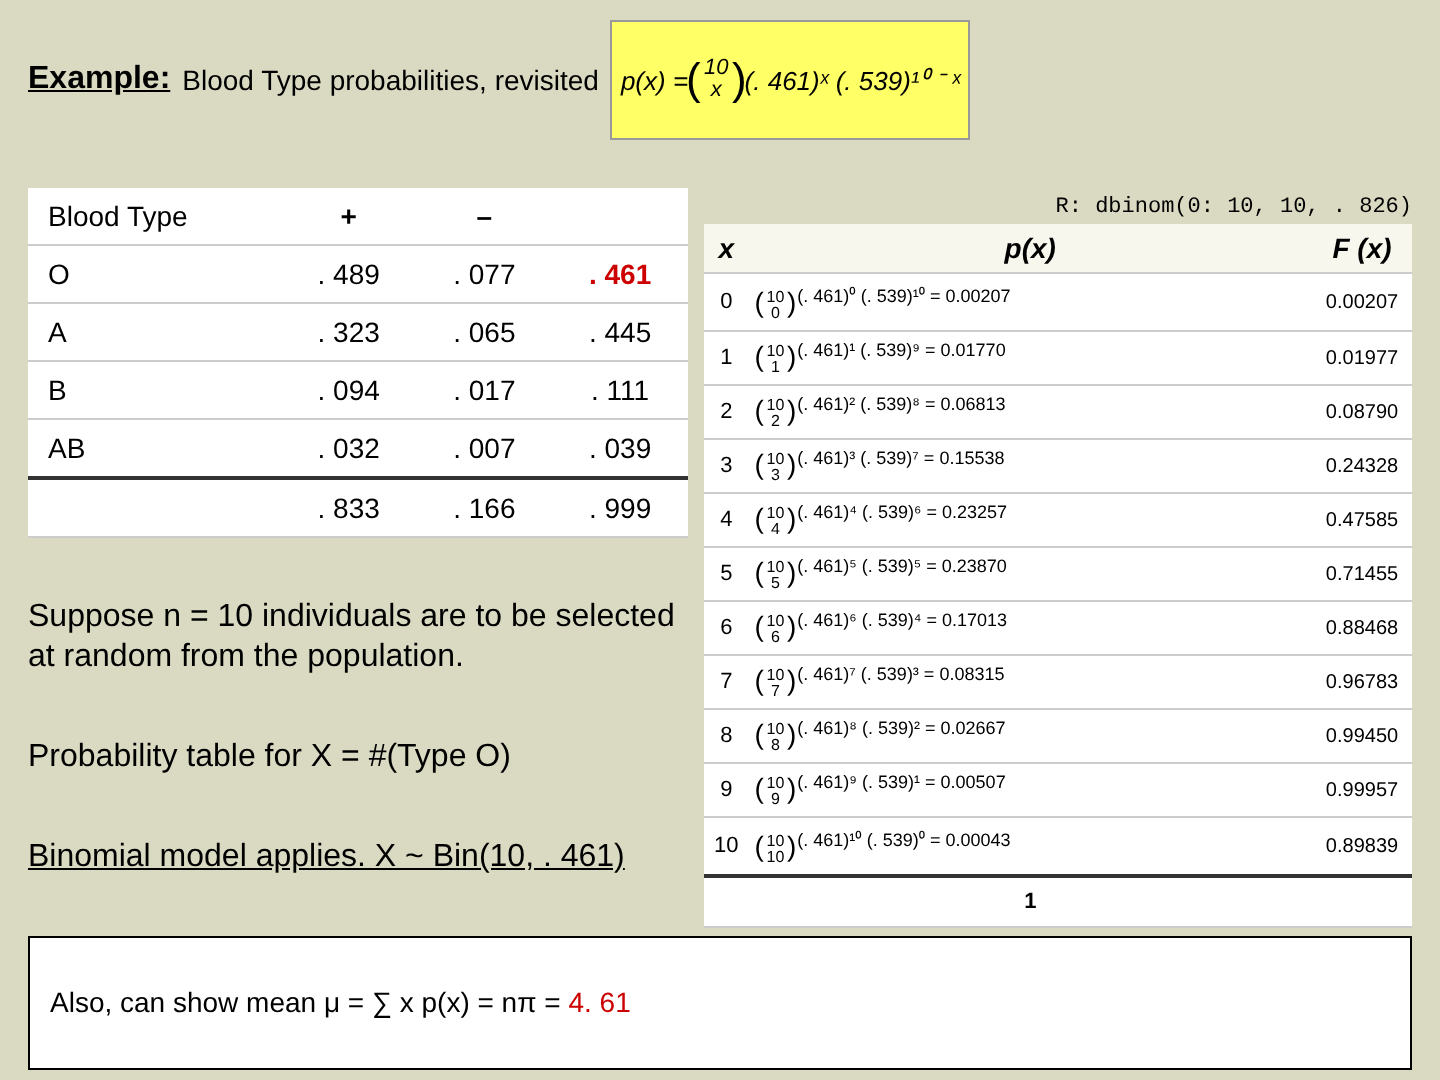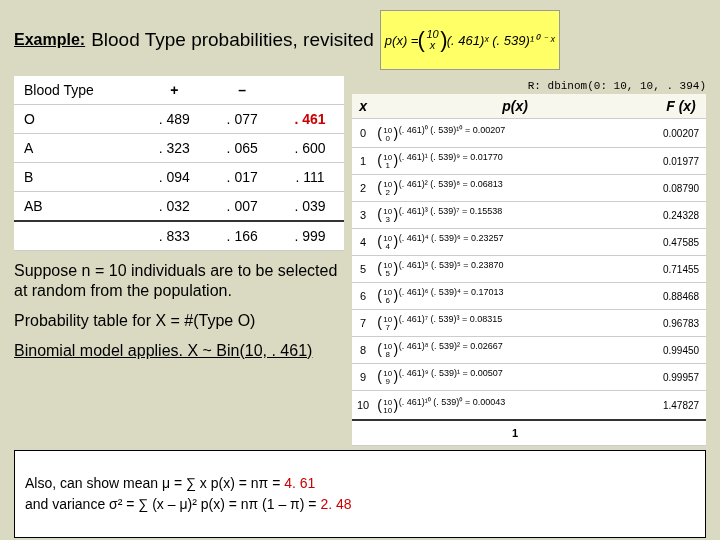--- a/index.html
+++ b/index.html
@@ -10,29 +10,29 @@
     background: #dadac2;
     font-family: Arial, sans-serif;
     font-size: 13px;
     color: #000;
     position: relative;
     padding: 10px 14px;
   }
   .header {
     display: flex;
     align-items: center;
-    margin-bottom: 6px;
+    margin-bottom: 24px;
     gap: 6px;
   }
   .ex-label {
     font-weight: bold;
     text-decoration: underline;
     font-size: 16px;
   }
-  .ex-text { font-size: 19px; }
+  .ex-text { font-size: 14px; }
   .formula-box {
     background: #ffff66;
     border: 1px solid #999;
     padding: 18px 4px;
     font-style: italic;
     font-size: 13px;
     display: flex;
     align-items: center;
     gap: 2px;
     white-space: nowrap;
@@ -78,21 +78,21 @@
     border-bottom: 1px solid #ccc;
     padding: 6px 8px;
     text-align: center;
   }
   .bt-table th { font-weight: bold; }
   .bt-table .row-head { text-align: left; font-weight: normal; padding-left:10px;}
   .bt-table .rh-header { background:#fff; }
   .bt-red { color: #cc0000; font-weight: bold; }
   .bt-total-row td { border-top: 2px solid #333; }
 
-  .prose { margin: 10px 0 10px 0; font-size: 16px; line-height: 1.25; }
+  .prose { margin: 30px 0 10px 0; font-size: 16px; line-height: 1.25; }
 
   .pxtable {
     background: #fff;
     width: 100%;
     font-size: 11px;
   }
   .pxtable th, .pxtable td {
     border-bottom: 1px solid #ccc;
     padding: 4px 5px;
     text-align: center;
@@ -147,21 +147,21 @@
       <tr>
             <td class="row-head">O</td>
             <td>. 489</td>
             <td>. 077</td>
             <td class="bt-red">. 461</td>
           </tr>
       <tr>
             <td class="row-head">A</td>
             <td>. 323</td>
             <td>. 065</td>
-            <td>. 600</td>
+            <td>. 445</td>
           </tr>
       <tr>
             <td class="row-head">B</td>
             <td>. 094</td>
             <td>. 017</td>
             <td>. 111</td>
           </tr>
       <tr>
             <td class="row-head">AB</td>
             <td>. 032</td>
@@ -176,21 +176,21 @@
           </tr>
     </tbody>
       </table>
 
     <div class="prose">Suppose n = 10 individuals are to be selected at random from the population.</div>
     <div class="prose">Probability table for X = #(Type O)</div>
     <div class="prose" style="text-decoration:underline;">Binomial model applies.  X ~ Bin(10, . 461)</div>
   </div>
 
   <div class="right">
-    <div class="rcode">R: dbinom(0: 10, 10, . 394)</div>
+    <div class="rcode">R: dbinom(0: 10, 10, . 826)</div>
     <table class="pxtable">
       <thead>
         <tr>
           <th>x</th>
           <th>p(x)</th>
           <th>F (x)</th>
         </tr>
       </thead>
       <tbody id="pxbody">
           <tr>
@@ -272,36 +272,32 @@
                 <span>9</span>
               </span> (. 461)⁹ (. 539)¹ = 0.00507</td>
             <td class="f-cell">0.99957</td>
           </tr>
           <tr>
             <td class="x-cell">10</td>
             <td class="formula-cell"><span class="binom-small">
                 <span>10</span>
                 <span>10</span>
               </span> (. 461)¹⁰ (. 539)⁰ = 0.00043</td>
-            <td class="f-cell">1.47827</td>
+            <td class="f-cell">0.89839</td>
           </tr>
         </tbody>
       <tfoot>
         <tr>
             <td></td>
             <td>1</td>
             <td></td>
           </tr>
       </tfoot>
     </table>
   </div>
 </div>
 
 <div class="also-box">
   <div>
     <span>Also, can show mean μ = ∑ x p(x) = nπ =</span>
     <span class="redval"> 4. 61</span>
   </div>
-  <div>
-    <span>and variance σ² = ∑ (x – μ)² p(x) = nπ (1 – π) =</span>
-    <span class="redval"> 2. 48</span>
-  </div>
 </div>
 
 </body></html>

